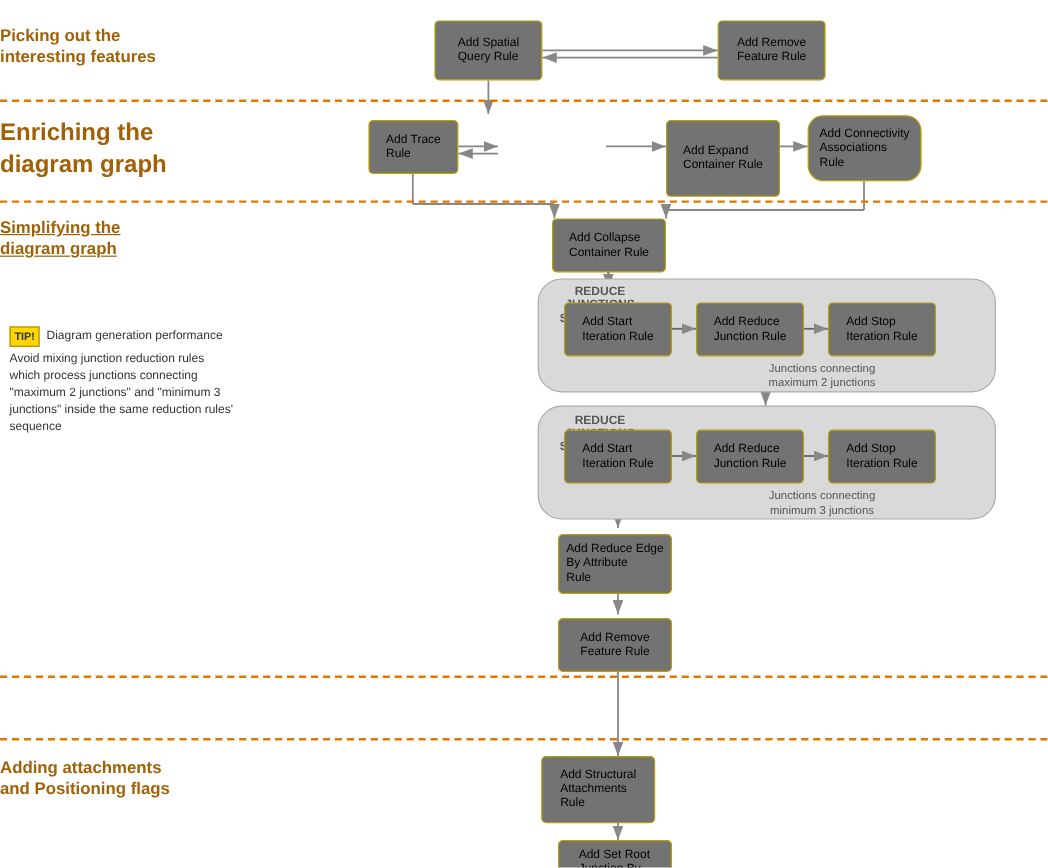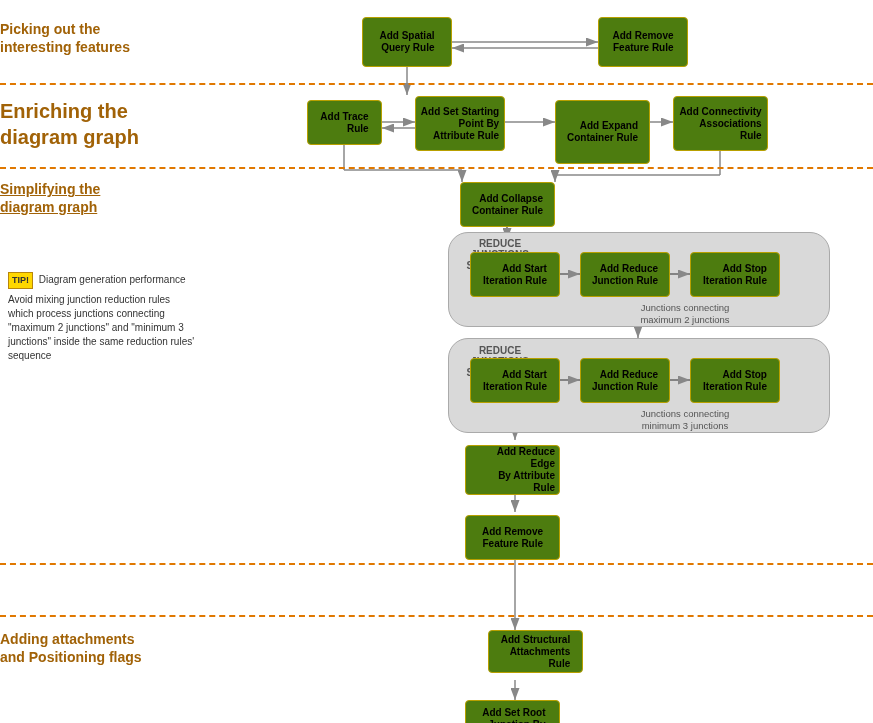--- a/index.html
+++ b/index.html
@@ -34,26 +34,26 @@
     .divider {
       position: absolute;
       left: 0;
       right: 0;
       border-top: 2px dashed #e07800;
     }
 
     
     .rule-box {
       position: absolute;
-      background: #4d7c0f;
+      background: #737373;
       border: 1.5px solid #b8a000;
       border-radius: 4px;
       font-size: 10px;
-      font-weight: bold;
-      text-align: right;
+      font-weight: normal;
+      text-align: left;
       display: flex;
       align-items: center;
       justify-content: center;
       padding: 4px;
       line-height: 1.2;
     }
 
     
     .sequence-box {
       position: absolute;
@@ -212,32 +212,27 @@
   <div class="rule-box" style="top: 17px; left: 598px; width: 90px; height: 50px;">
     <span style="white-space: pre-line;">Add Remove
 Feature Rule</span>
   </div>
 
   <div class="rule-box" style="top: 100px; left: 307px; width: 75px; height: 45px;">
     <span style="white-space: pre-line;">Add Trace
 Rule</span>
   </div>
 
-  <div class="rule-box" style="top: 96px; left: 415px; width: 90px; height: 55px;">
-    <span style="white-space: pre-line;">Add Set Starting
-Point By
-Attribute Rule</span>
-  </div>
 
   <div class="rule-box" style="top: 100px; left: 555px; width: 95px; height: 64px;">
     <span style="white-space: pre-line;">Add Expand
 Container Rule</span>
   </div>
 
-  <div class="rule-box" style="top: 96px; left: 673px; width: 95px; height: 55px;">
+  <div class="rule-box" style="top: 96px; left: 673px; width: 95px; height: 55px; border-radius: 13px;">
     <span style="white-space: pre-line;">Add Connectivity
 Associations
 Rule</span>
   </div>
 
   <div class="rule-box" style="top: 182px; left: 460px; width: 95px; height: 45px;">
     <span style="white-space: pre-line;">Add Collapse
 Container Rule</span>
   </div>
 
@@ -295,21 +290,21 @@
     <span style="white-space: pre-line;">Add Reduce Edge
 By Attribute
 Rule</span>
   </div>
 
   <div class="rule-box" style="top: 515px; left: 465px; width: 95px; height: 45px;">
     <span style="white-space: pre-line;">Add Remove
 Feature Rule</span>
   </div>
 
-  <div class="rule-box" style="top: 630px; left: 488px; width: 95px; height: 43px;">
+  <div class="rule-box" style="top: 630px; left: 451px; width: 95px; height: 56px;">
     <span style="white-space: pre-line;">Add Structural
 Attachments
 Rule</span>
   </div>
 
   <div class="rule-box" style="top: 700px; left: 465px; width: 95px; height: 50px;">
     <span style="white-space: pre-line;">Add Set Root
 Junction By
 Attribute Rule</span>
   </div>

